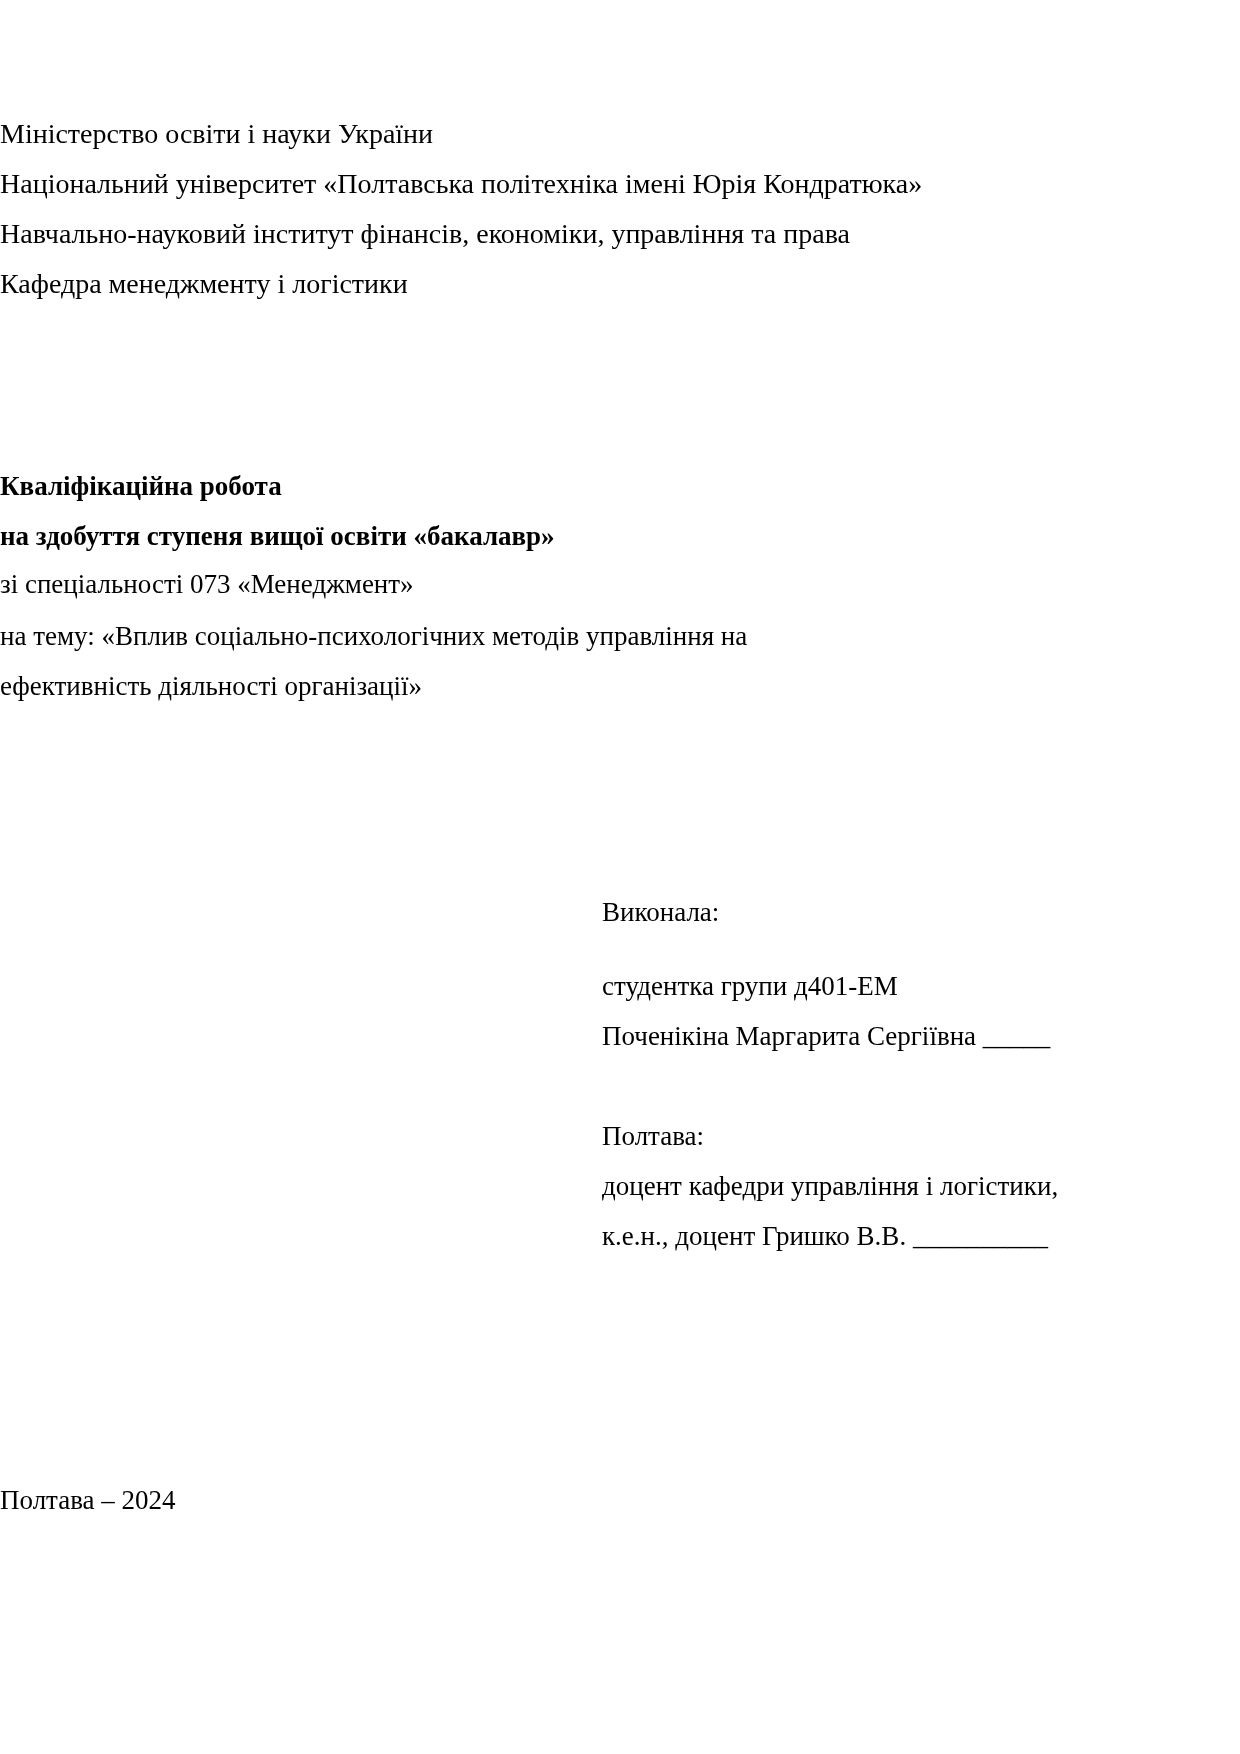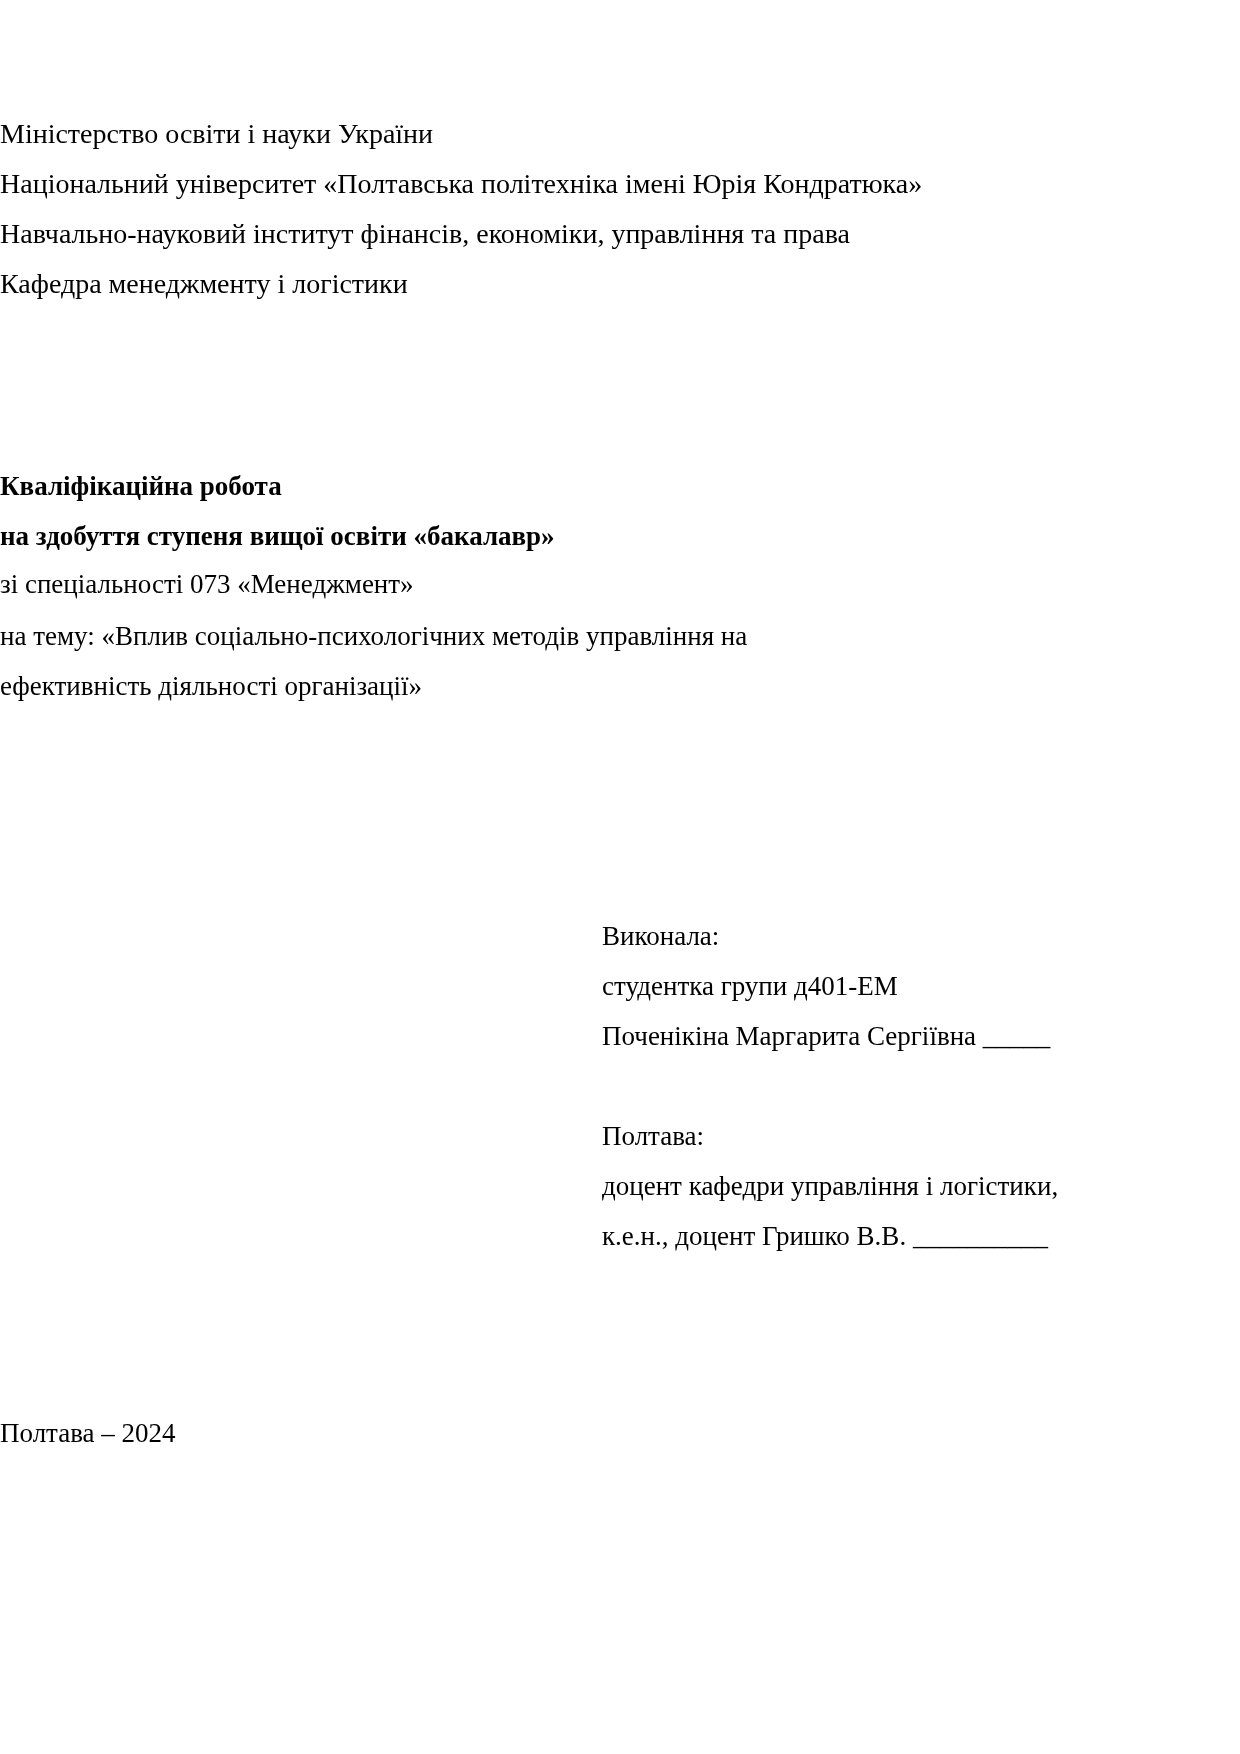--- a/index.html
+++ b/index.html
@@ -55,29 +55,29 @@
   <div class="line header" style="top:168px;">Національний університет «Полтавська політехніка імені Юрія Кондратюка»</div>
   <div class="line header" style="top:218px;">Навчально-науковий інститут фінансів, економіки, управління та права</div>
   <div class="line bold" style="top:470px;">Кваліфікаційна робота</div>
 
   <div class="line header" style="top:268px;">Кафедра менеджменту і логістики</div>
   <div class="line" style="top:520px;font-weight:bold;">на здобуття ступеня вищої освіти «бакалавр»</div>
   <div class="line" style="top:568px;">зі спеціальності 073 «Менеджмент»</div>
   <div class="line" style="top:670px;">ефективність діяльності організації»</div>
   <div class="line" style="top:620px;">на тему: «Вплив соціально-психологічних методів управління на</div>
 
-  <div class="sig" style="top:920px;">Виконала:</div>
+  <div class="sig" style="top:896px;">Виконала:</div>
   <div class="sig" style="top:970px;">студентка групи д401-ЕМ</div>
   <div class="sig" style="top:1020px;">
     <span>Поченікіна Маргарита Сергіївна</span>
     <span>_____</span>
   </div>
 
   <div class="sig" style="top:1120px;">Полтава:</div>
   <div class="sig" style="top:1170px;">доцент кафедри управління і логістики,</div>
   <div class="sig" style="top:1220px;text-align:center;">
     <span>к.е.н., доцент Гришко В.В.</span>
     <span>__________</span>
   </div>
 
-  <div class="line" style="top:1417px;">Полтава – 2024</div>
+  <div class="line" style="top:1484px;">Полтава – 2024</div>
 
 </div>
 
 </body></html>

